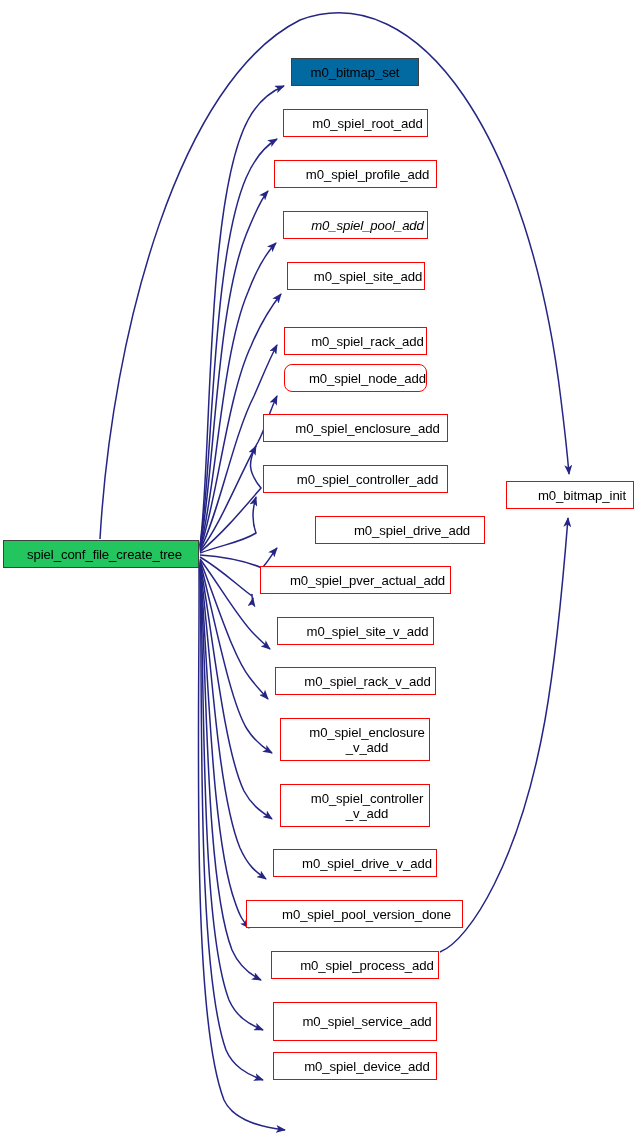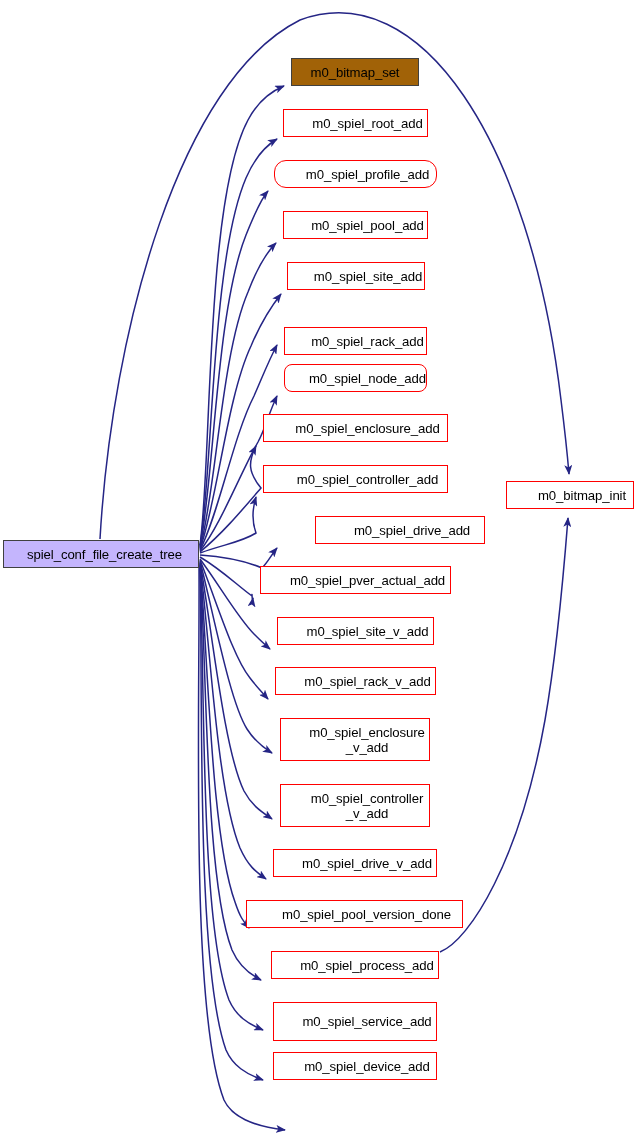--- a/index.html
+++ b/index.html
@@ -35,25 +35,25 @@
     white-space: pre;
     letter-spacing: -0.1px;
   }
   .node.callee {
     border: 1.4px solid #ff0000;
     background: #ffffff;
     padding-left: 24px;
   }
   .node.plain {
     border: 1.4px solid #404040;
-    background: #a16207;
+    background: #0369a1;
   }
   .node.root {
     border: 1.4px solid #404040;
-    background: #c4b5fd;
+    background: #22c55e;
     padding-left: 7px;
   }
 </style>
 </head>
 <body>
 
 <div id="canvas">
 
   <svg id="edges" viewBox="0 0 637 1136" xmlns="http://www.w3.org/2000/svg">
     <defs>
@@ -89,22 +89,22 @@
 
       <path d="M 440,952 C 470,940 520,860 545,720 C 558,646 565,556 568,518"></path>
     </g>
   </svg>
 
   <div id="nodes">
       <div class="node root" style="left: 3px; top: 540px; width: 196px; height: 28px;">spiel_conf_file_create_tree</div>
       <div class="node callee" style="left: 506px; top: 481px; width: 128px; height: 28px;">m0_bitmap_init</div>
       <div class="node plain" style="left: 291px; top: 58px; width: 128px; height: 28px;">m0_bitmap_set</div>
       <div class="node callee" style="left: 283px; top: 109px; width: 145px; height: 28px;">m0_spiel_root_add</div>
-      <div class="node callee" style="left: 274px; top: 160px; width: 163px; height: 28px; border-radius: 12px;">m0_spiel_profile_add</div>
-      <div class="node callee" style="left: 283px; top: 211px; width: 145px; height: 28px;">m0_spiel_pool_add</div>
+      <div class="node callee" style="left: 274px; top: 160px; width: 163px; height: 28px;">m0_spiel_profile_add</div>
+      <div class="node callee" style="left: 283px; top: 211px; width: 145px; height: 28px; font-style: italic;">m0_spiel_pool_add</div>
       <div class="node callee" style="left: 287px; top: 262px; width: 138px; height: 28px;">m0_spiel_site_add</div>
       <div class="node callee" style="left: 284px; top: 313px; width: 143px; height: 28px; margin-top: 14px;">m0_spiel_rack_add</div>
       <div class="node callee" style="left: 284px; top: 364px; width: 143px; height: 28px; border-radius: 8px;">m0_spiel_node_add</div>
       <div class="node callee" style="left: 263px; top: 414px; width: 185px; height: 28px;">m0_spiel_enclosure_add</div>
       <div class="node callee" style="left: 263px; top: 465px; width: 185px; height: 28px;">m0_spiel_controller_add</div>
       <div class="node callee" style="left: 284px; top: 516px; width: 170px; height: 28px; margin-left: 31px;">m0_spiel_drive_add</div>
       <div class="node callee" style="left: 260px; top: 566px; width: 191px; height: 28px;">m0_spiel_pver_actual_add</div>
       <div class="node callee" style="left: 277px; top: 617px; width: 157px; height: 28px;">m0_spiel_site_v_add</div>
       <div class="node callee" style="left: 275px; top: 667px; width: 161px; height: 28px;">m0_spiel_rack_v_add</div>
       <div class="node callee" style="left: 280px; top: 718px; width: 150px; height: 43px;">m0_spiel_enclosure

